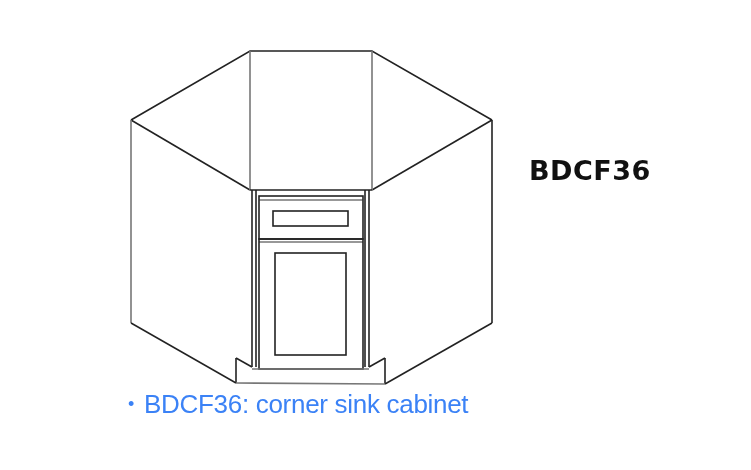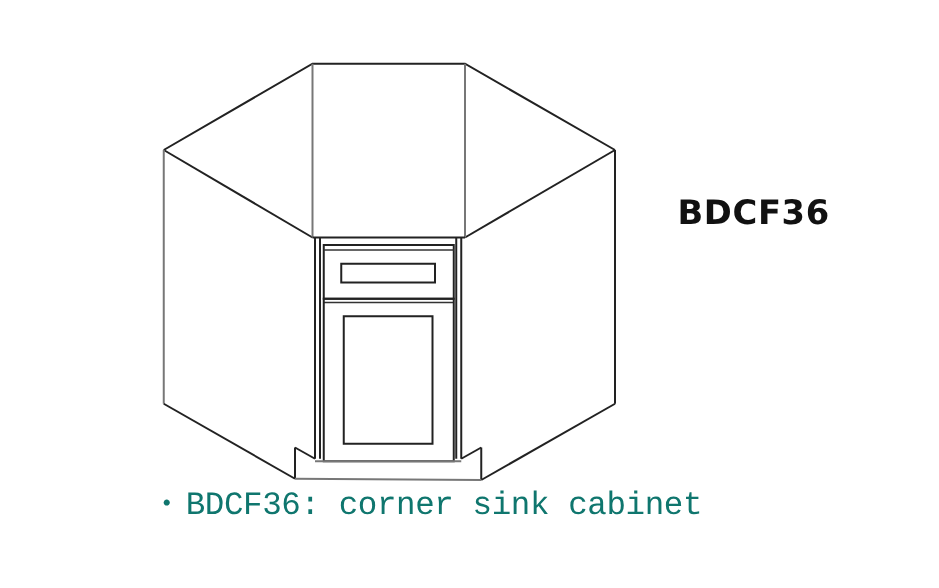--- a/index.html
+++ b/index.html
@@ -19,35 +19,35 @@
       left: 0;
       top: 0;
       width: 751px;
       height: 470px;
     }
     .ln { fill: none; stroke: #222; stroke-width: 1.6; stroke-linejoin: miter; }
     .ln-thin { fill: none; stroke: #333; stroke-width: 1.1; }
     .ln-gray { fill: none; stroke: #777; stroke-width: 1.6; }
     .model-label {
       position: absolute;
-      left: 542px;
+      left: 529px;
       top: 155px;
       font-family: "DejaVu Sans", sans-serif;
       font-weight: bold;
       font-size: 27px;
       letter-spacing: 0.5px;
       color: #111111;
     }
     .caption {
       position: absolute;
       left: 128px;
       top: 389px;
-      font-family: Liberation Mono, monospace;
+      font-family: Liberation Sans, sans-serif;
       font-size: 26px;
-      color: #0f766e;
+      color: #3b82f6;
       white-space: nowrap;
       letter-spacing: -0.3px;
     }
     .caption .bullet {
       display: inline-block;
       margin-right: 10px;
       font-size: 18px;
       vertical-align: 3px;
     }
   </style>

